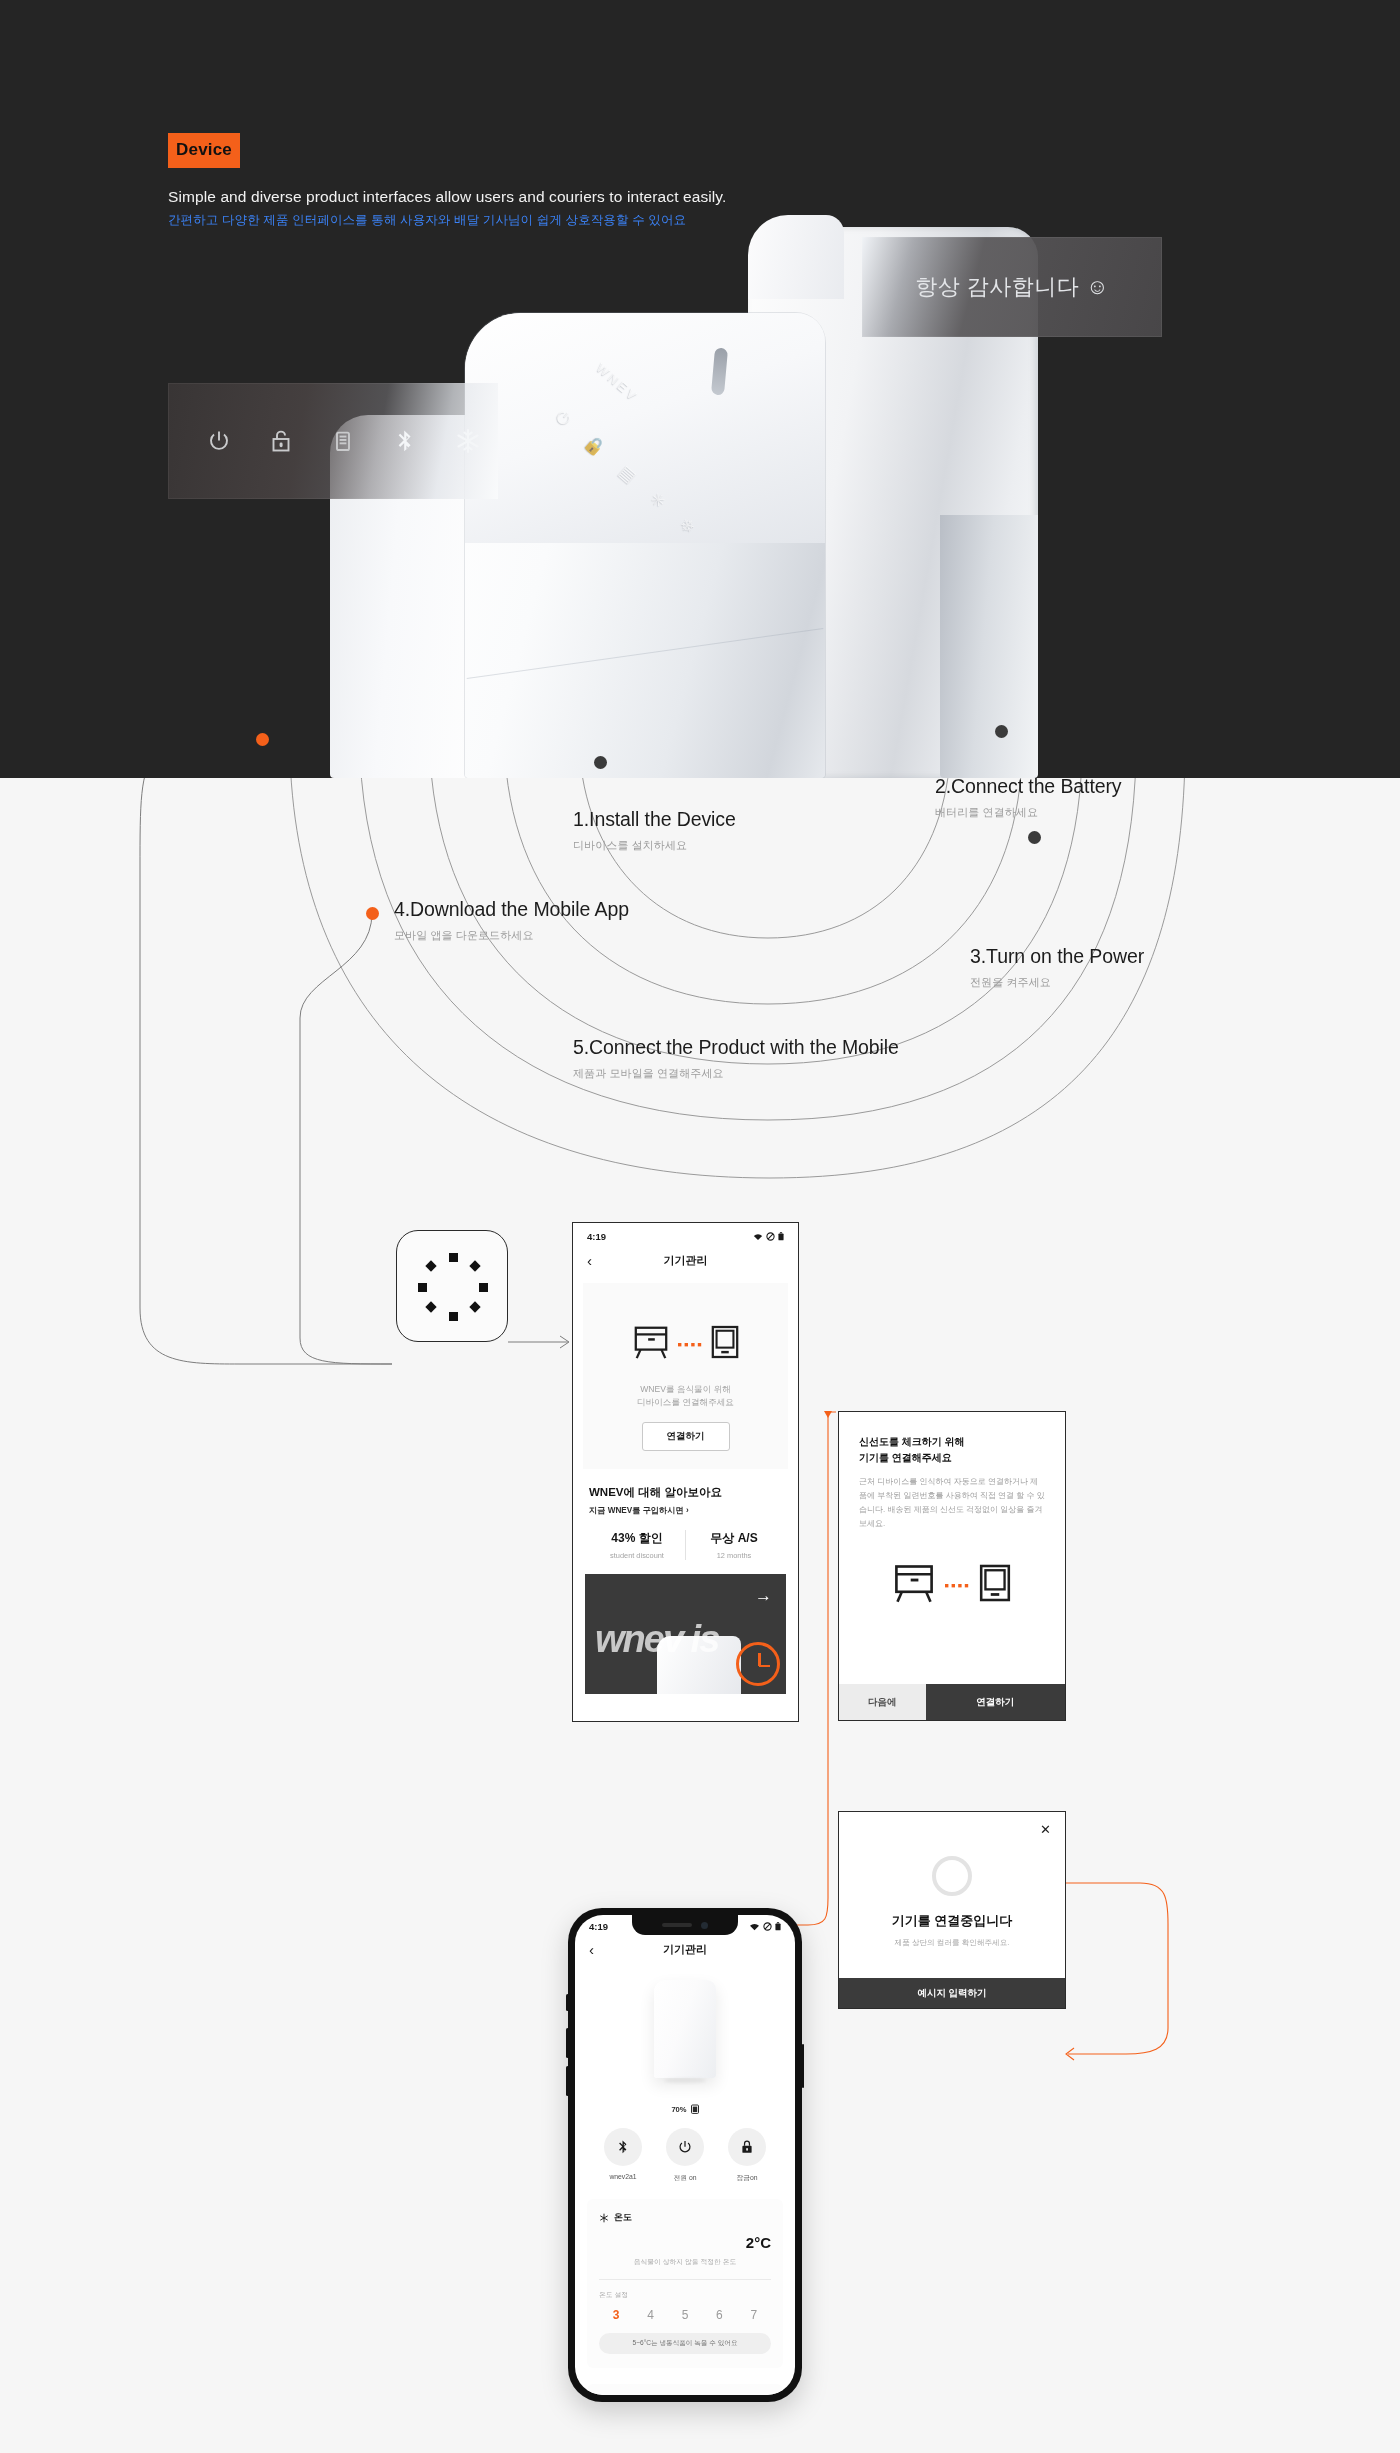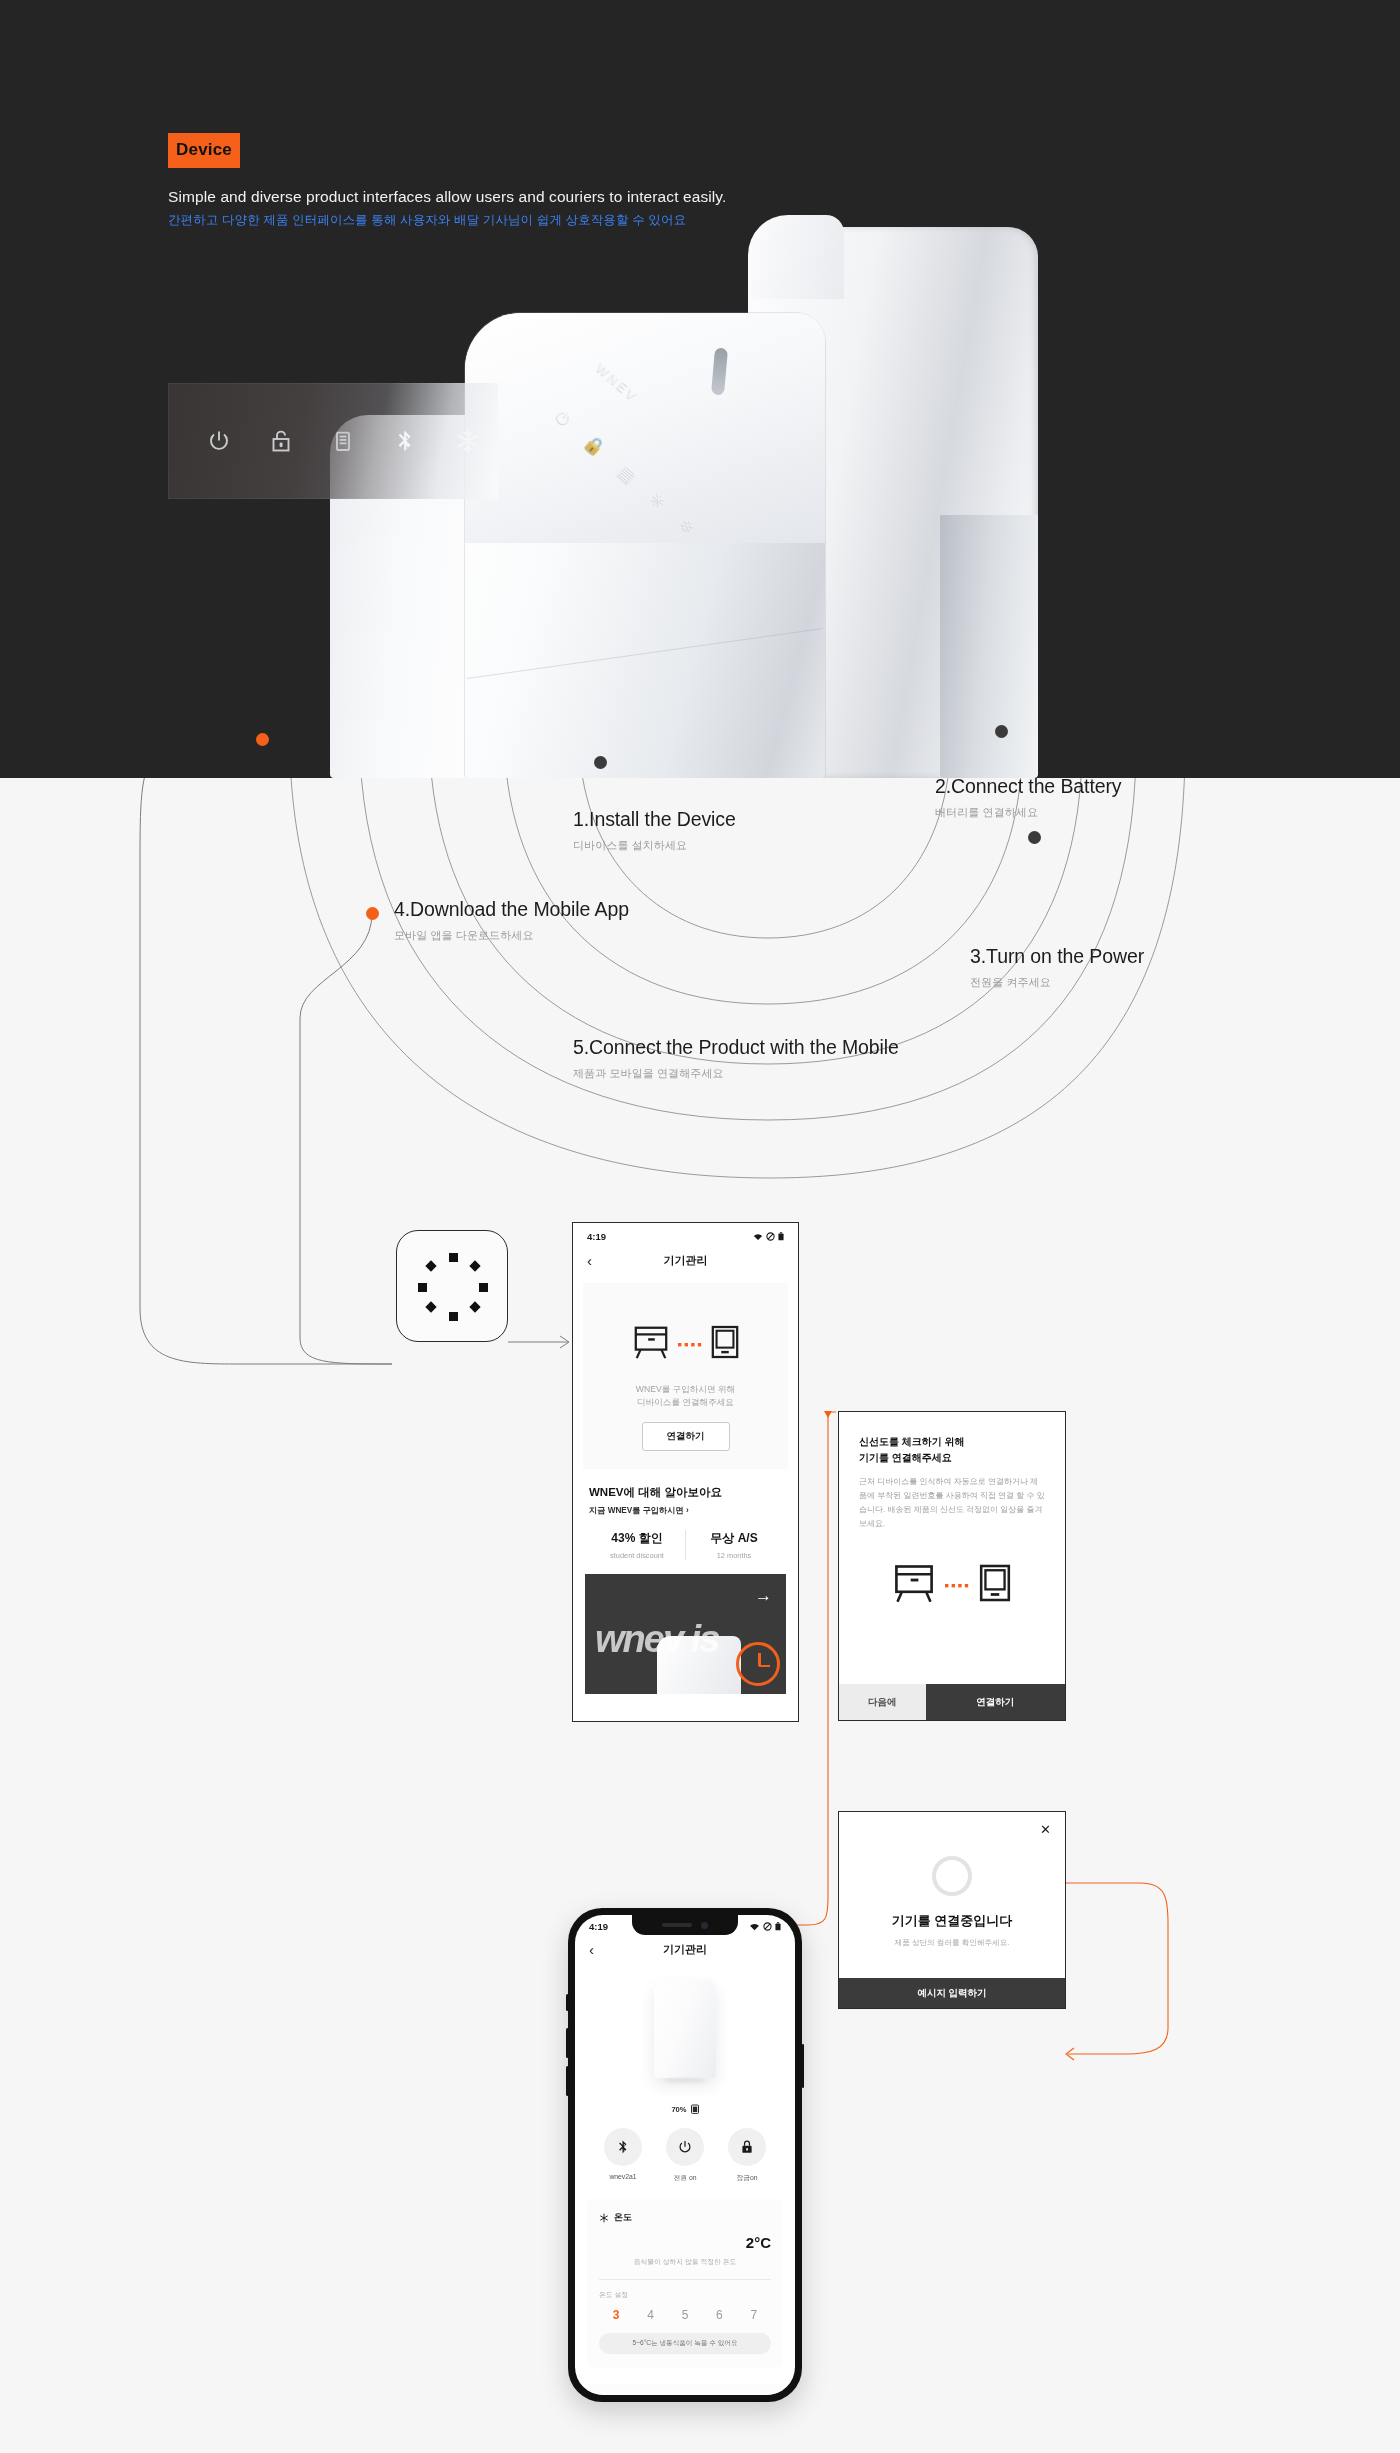--- a/index.html
+++ b/index.html
@@ -291,20 +291,23 @@
             <line x1="23.5" y1="8.5" x2="4.5" y2="19.5"></line>
             <line x1="10.4" y1="5.6" x2="14" y2="8.2"></line>
             <line x1="17.6" y1="5.6" x2="14" y2="8.2"></line>
             <line x1="10.4" y1="22.4" x2="14" y2="19.8"></line>
             <line x1="17.6" y1="22.4" x2="14" y2="19.8"></line>
           </g>
         </svg>
     </span>
   </div>
 
+  <div class="panel-msg">
+    <span>항상 감사합니다 ☺</span>
+  </div>
 </section>
 
 <section class="flow">
 
   <svg class="flow-svg" width="1400" height="1675">
     <g fill="none" stroke="#9a9a9a" stroke-width="1">
       <path d="M290 -20 C 300 250, 470 400, 770 400 C 1060 400, 1180 250, 1185 -20"></path>
       <path d="M360 -20 C 372 210, 520 342, 768 342 C 1010 342, 1130 215, 1136 -20"></path>
       <path d="M430 -20 C 442 172, 566 286, 768 286 C 962 286, 1076 178, 1082 -20"></path>
       <path d="M505 -20 C 516 130, 612 226, 768 226 C 918 226, 1016 136, 1022 -20"></path>
@@ -409,21 +412,21 @@
             </g>
           </svg>
       </span>
       <svg width="30" height="38" viewBox="0 0 32 40">
         <rect x="3" y="4" width="26" height="32" fill="none" stroke="#1e1e1e" stroke-width="2.4"></rect>
         <rect x="7" y="8" width="18" height="18" fill="none" stroke="#1e1e1e" stroke-width="2.2"></rect>
         <rect x="12" y="29.5" width="8" height="2.6" fill="#1e1e1e"></rect>
       </svg>
     </div>
     <div class="p1-sub">
-      <div>WNEV를 구입하시면 위해</div>
+      <div>WNEV를 음식물이 위해</div>
       <div>디바이스를 연결해주세요</div>
     </div>
     <div class="btn-outline">연결하기</div>
   </div>
 
   <div class="p1-promo">
     <h4>WNEV에 대해 알아보아요</h4>
     <div class="pl">지금 WNEV를 구입하시면  ›</div>
     <div class="p1-stats">
       <div class="p1-stat">

